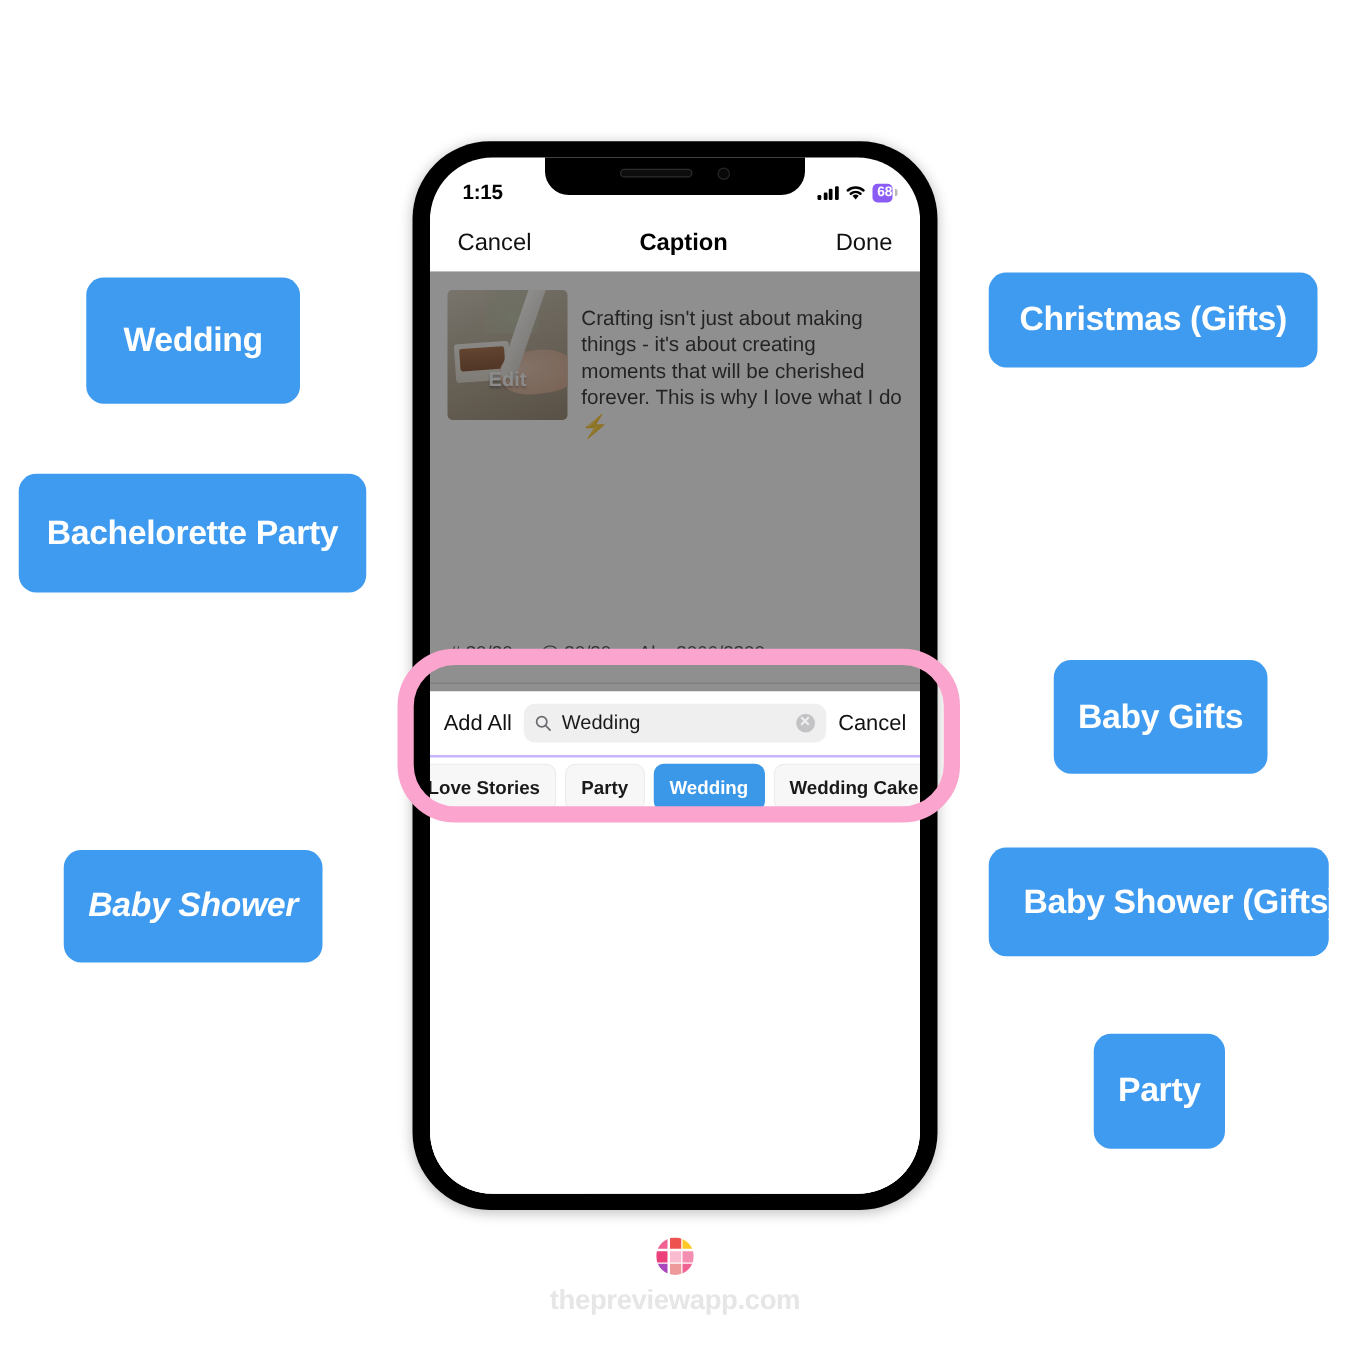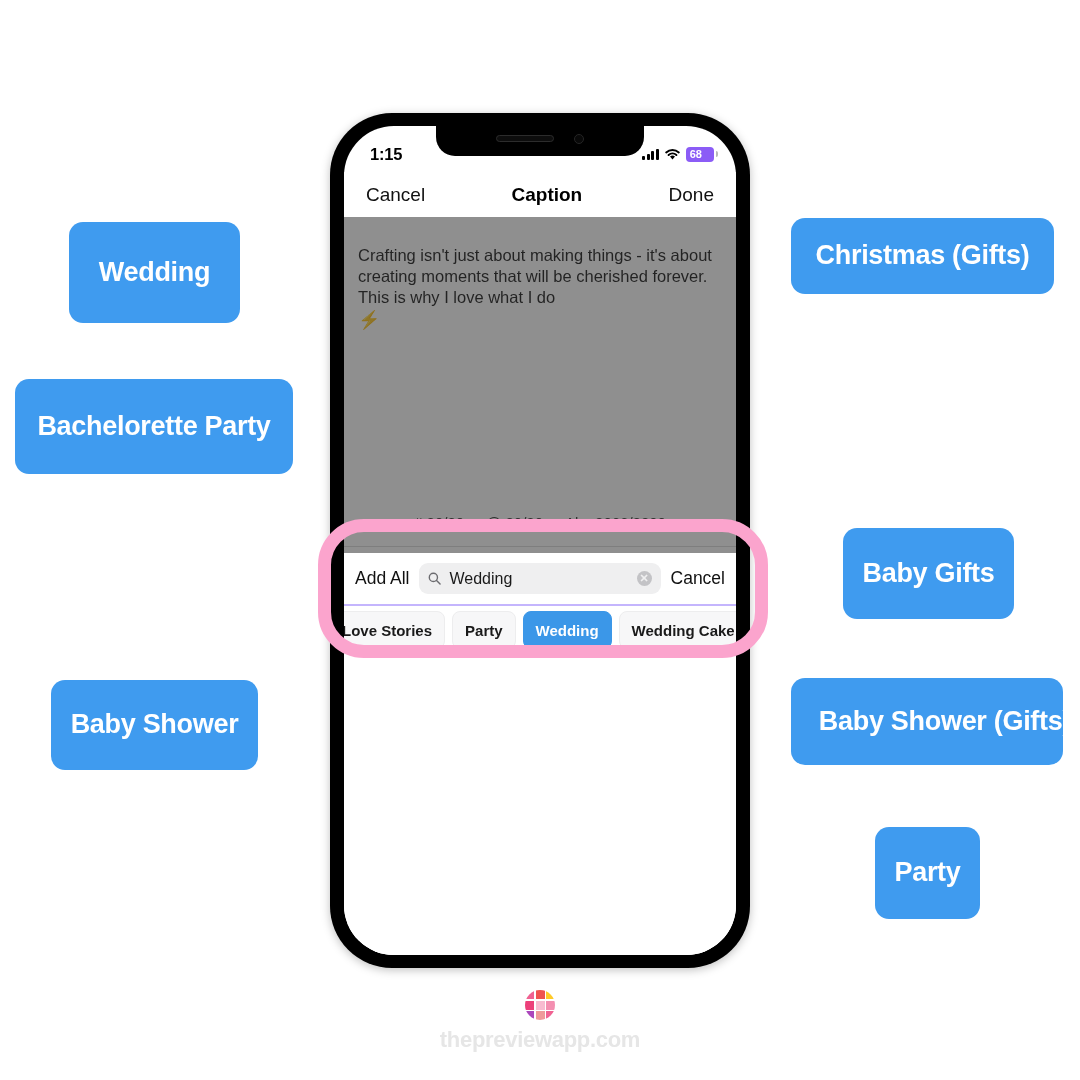--- a/index.html
+++ b/index.html
@@ -101,21 +101,21 @@
   }
   .bars { display: flex; align-items: flex-end; gap: 1.5px; height: 11px; }
   .bars i { display: block; width: 3px; background: #000; border-radius: 1px; }
   .bars i:nth-child(1){ height:4px } .bars i:nth-child(2){ height:6px }
   .bars i:nth-child(3){ height:8.5px } .bars i:nth-child(4){ height:11px }
   .batt {
     display: inline-flex; align-items: center;
     background: #8b5cf6; color: #fff;
     border-radius: 4px;
     font-size: 11px; font-weight: bold;
-    padding: 2px 12px 2px 4px;
+    padding: 2px 0 2px 4px;
     height: 15px;
     position: relative;
   }
   .batt::after {
     content: "";
     position: absolute; right: -4px; top: 4px;
     width: 2.5px; height: 6px;
     background: #b9b9b9; border-radius: 0 2px 2px 0;
   }
 
@@ -210,21 +210,21 @@
     color: #1f1f1f;
     padding-top: 1px;
     margin-top: 12px;
   }
   #caption-emoji { font-size: 18px; display: block; margin-top: 1px; color: #d9a21b; }
 
   #stats-row {
     position: absolute;
     top: 297px; left: 0; right: 0;
     display: flex;
-    justify-content: center;
+    justify-content: flex-start;
     gap: 22px;
     padding: 0 16px;
     font-size: 15px;
     color: #3a3a3a;
     z-index: 12;
   }
   #divider-a, #divider-b {
     position: absolute; left: 0; right: 0;
     height: 1px; background: rgba(0,0,0,0.14);
     z-index: 12;
@@ -366,21 +366,21 @@
 <body>
 
 <div id="stage">
 
   <div class="pill" style="left:69px; top:222px; width:171px; height:101px;">
     <span>Wedding</span>
   </div>
   <div class="pill" style="left:15px; top:379px; width:278px; height:95px;">
     <span>Bachelorette Party</span>
   </div>
-  <div class="pill" style="left:51px; top:680px; width:207px; height:90px;">
+  <div class="pill" style="left:51px; top:680px; width:207px; height:90px;font-style:italic;">
     <span>Baby Shower</span>
   </div>
 
   <div class="pill" style="left:791px; top:218px; width:263px; height:76px;">
     <span>Christmas (Gifts)</span>
   </div>
   <div class="pill" style="left:843px; top:528px; width:171px; height:91px;">
     <span>Baby Gifts</span>
   </div>
   <div class="pill" style="left:791px; top:678px; width:272px; height:87px;padding-left:36px;">
@@ -418,20 +418,27 @@
 
       <div id="navbar">
         <span id="nav-cancel">Cancel</span>
         <span id="nav-title">Caption</span>
         <span id="nav-done">Done</span>
       </div>
 
       <div id="dimmed">
 
         <div id="caption-block">
+          <div id="thumb">
+            <div class="greenery"></div>
+            <div class="tablet"></div>
+            <div class="hand"></div>
+            <div class="pen"></div>
+            <div id="thumb-edit">Edit</div>
+          </div>
           <div id="caption-text">
             <span>Crafting isn't just about making things - it's about creating moments that will be cherished forever. This is why I love what I do</span>
             <span id="caption-emoji">⚡</span>
           </div>
         </div>
 
         <div id="stats-row">
           <span># 30/30</span>
           <span>@ 20/20</span>
           <span>Abc 2066/2200</span>

